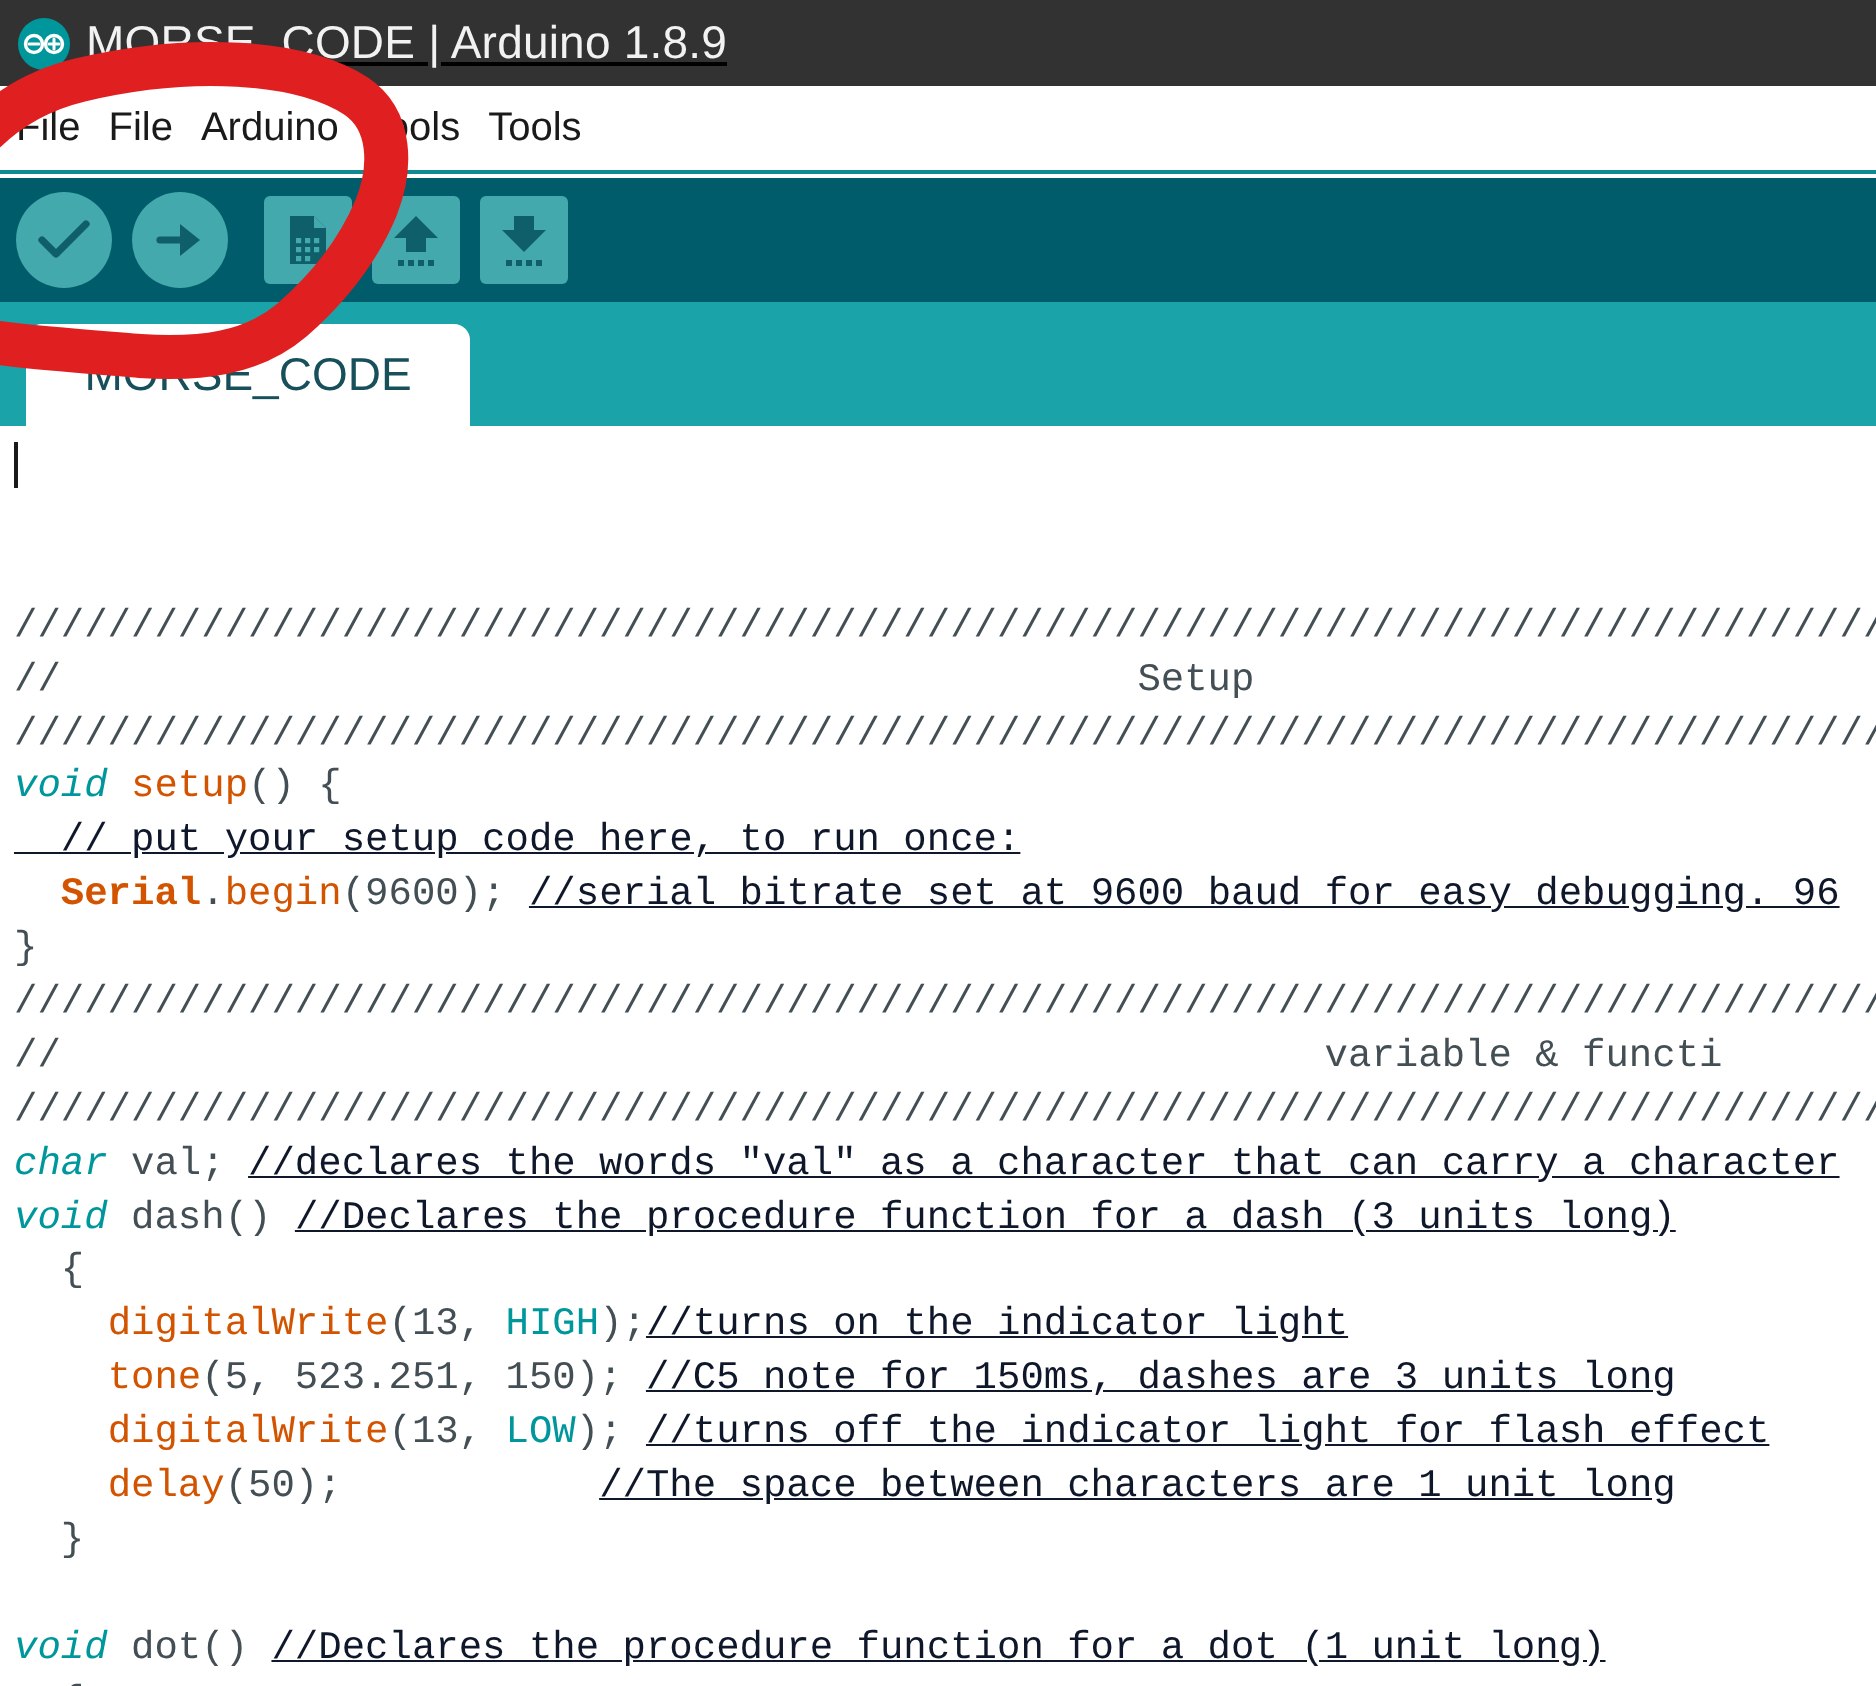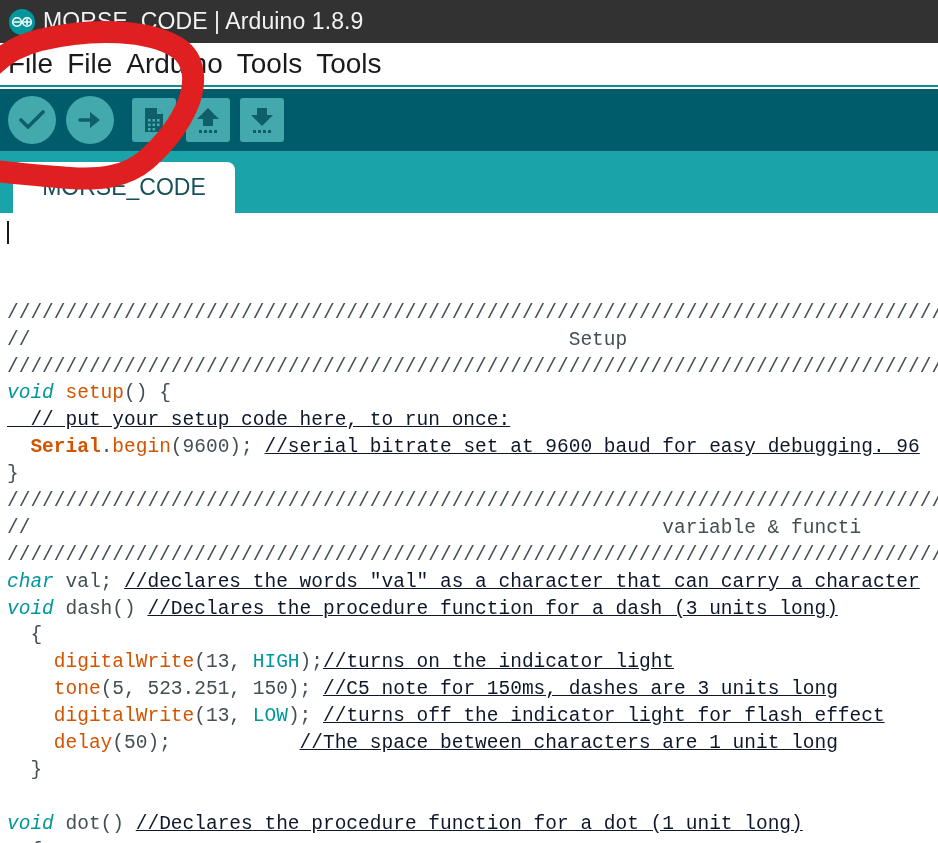--- a/index.html
+++ b/index.html
@@ -21,20 +21,21 @@
 
   
   .titlebar {
     position: absolute;
     left: 0; top: 0;
     width: 938px; height: 43px;
     background: #323232;
     display: flex;
     align-items: center;
     padding-left: 9px;
+    text-decoration: underline;
   }
   .arduino-logo {
     width: 26px; height: 26px;
     border-radius: 50%;
     background: #00979c;
     display: flex;
     align-items: center;
     justify-content: center;
     flex: 0 0 auto;
     margin-right: 8px;
@@ -53,21 +54,21 @@
     position: absolute;
     left: 0; top: 43px;
     width: 938px; height: 44px;
     background: #ffffff;
     display: flex;
     align-items: center;
     padding-left: 8px;
     border-bottom: 2px solid #0f8a92;
   }
   .menu-item {
-    font-size: 28px;
+    font-size: 20px;
     color: #1a1a1a;
     padding: 0 9px 0 0;
     margin-right: 5px;
     white-space: nowrap;
     cursor: default;
   }
 
   
   .toolbar {
     position: absolute;

